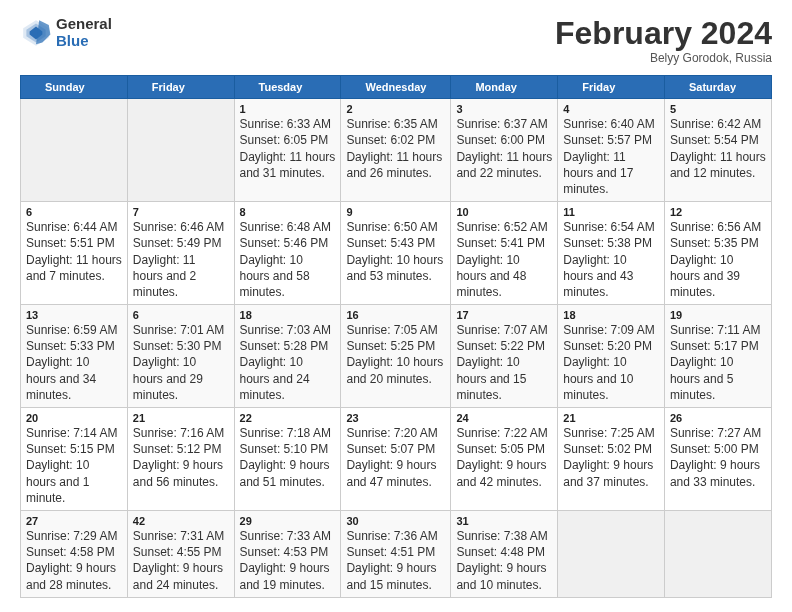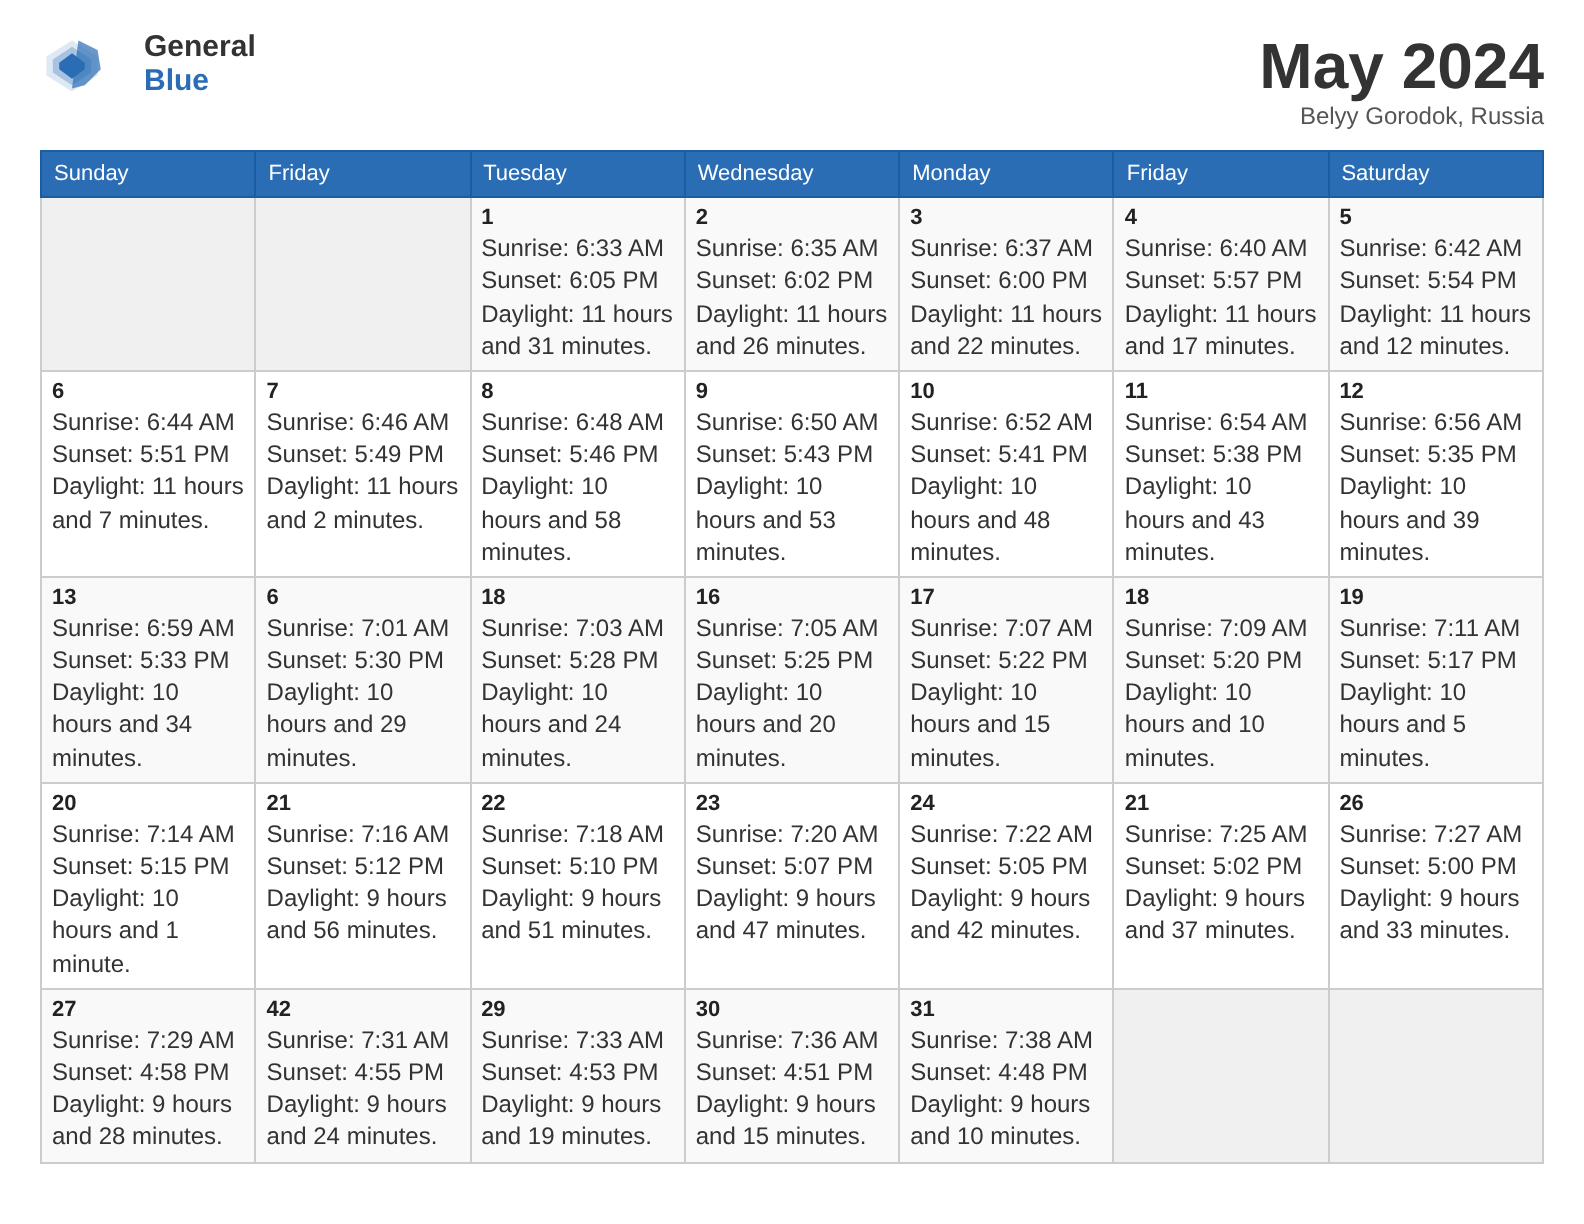--- a/index.html
+++ b/index.html
@@ -23,21 +23,20 @@
     }
     .logo {
       display: flex;
       align-items: center;
       gap: 0;
     }
     .logo-text {
       display: flex;
       flex-direction: column;
       line-height: 1.1;
-      margin-left: 16px;
     }
     .logo-general {
       font-size: 15px;
       font-weight: bold;
       color: #333;
     }
     .logo-blue {
       font-size: 15px;
       font-weight: bold;
       color: #2a6db5;
@@ -62,23 +61,23 @@
     }
     .calendar {
       width: 100%;
       border-collapse: collapse;
       font-size: 10.5px;
     }
     .calendar thead th {
       background: #2a6db5;
       color: #fff;
       text-align: left;
-      padding: 5px 6px;
+      padding: 5px 24px;
       font-size: 11px;
-      font-weight: normal;
+      font-weight: bold;
       border: 1px solid #1a5da0;
     }
     .calendar tbody td {
       border: 1px solid #ccc;
       vertical-align: top;
       padding: 4px 5px;
       width: calc(100%/7);
       min-height: 75px;
       height: 75px;
       background: #fff;
@@ -116,21 +115,21 @@
         <polygon points="20,8 32,16 32,24 20,32 8,24 8,16" fill="#2a6db5" opacity="0.3"></polygon>
         <polygon points="20,12 28,18 28,22 20,28 12,22 12,18" fill="#2a6db5"></polygon>
         <polygon points="24,4 36,10 38,22 28,32 20,34" fill="#2a6db5" opacity="0.7"></polygon>
       </svg>
       <div class="logo-text">
         <span class="logo-general">General</span>
         <span class="logo-blue">Blue</span>
       </div>
     </div>
     <div class="title-block">
-      <div class="month-title">May 2024</div>
+      <div class="month-title">February 2024</div>
       <div class="location-title">Belyy Gorodok, Russia</div>
     </div>
   </div>
 
   <table class="calendar">
     <thead>
       <tr>
       <th>Sunday</th>
           <th>Friday</th>
           <th>Tuesday</th>

